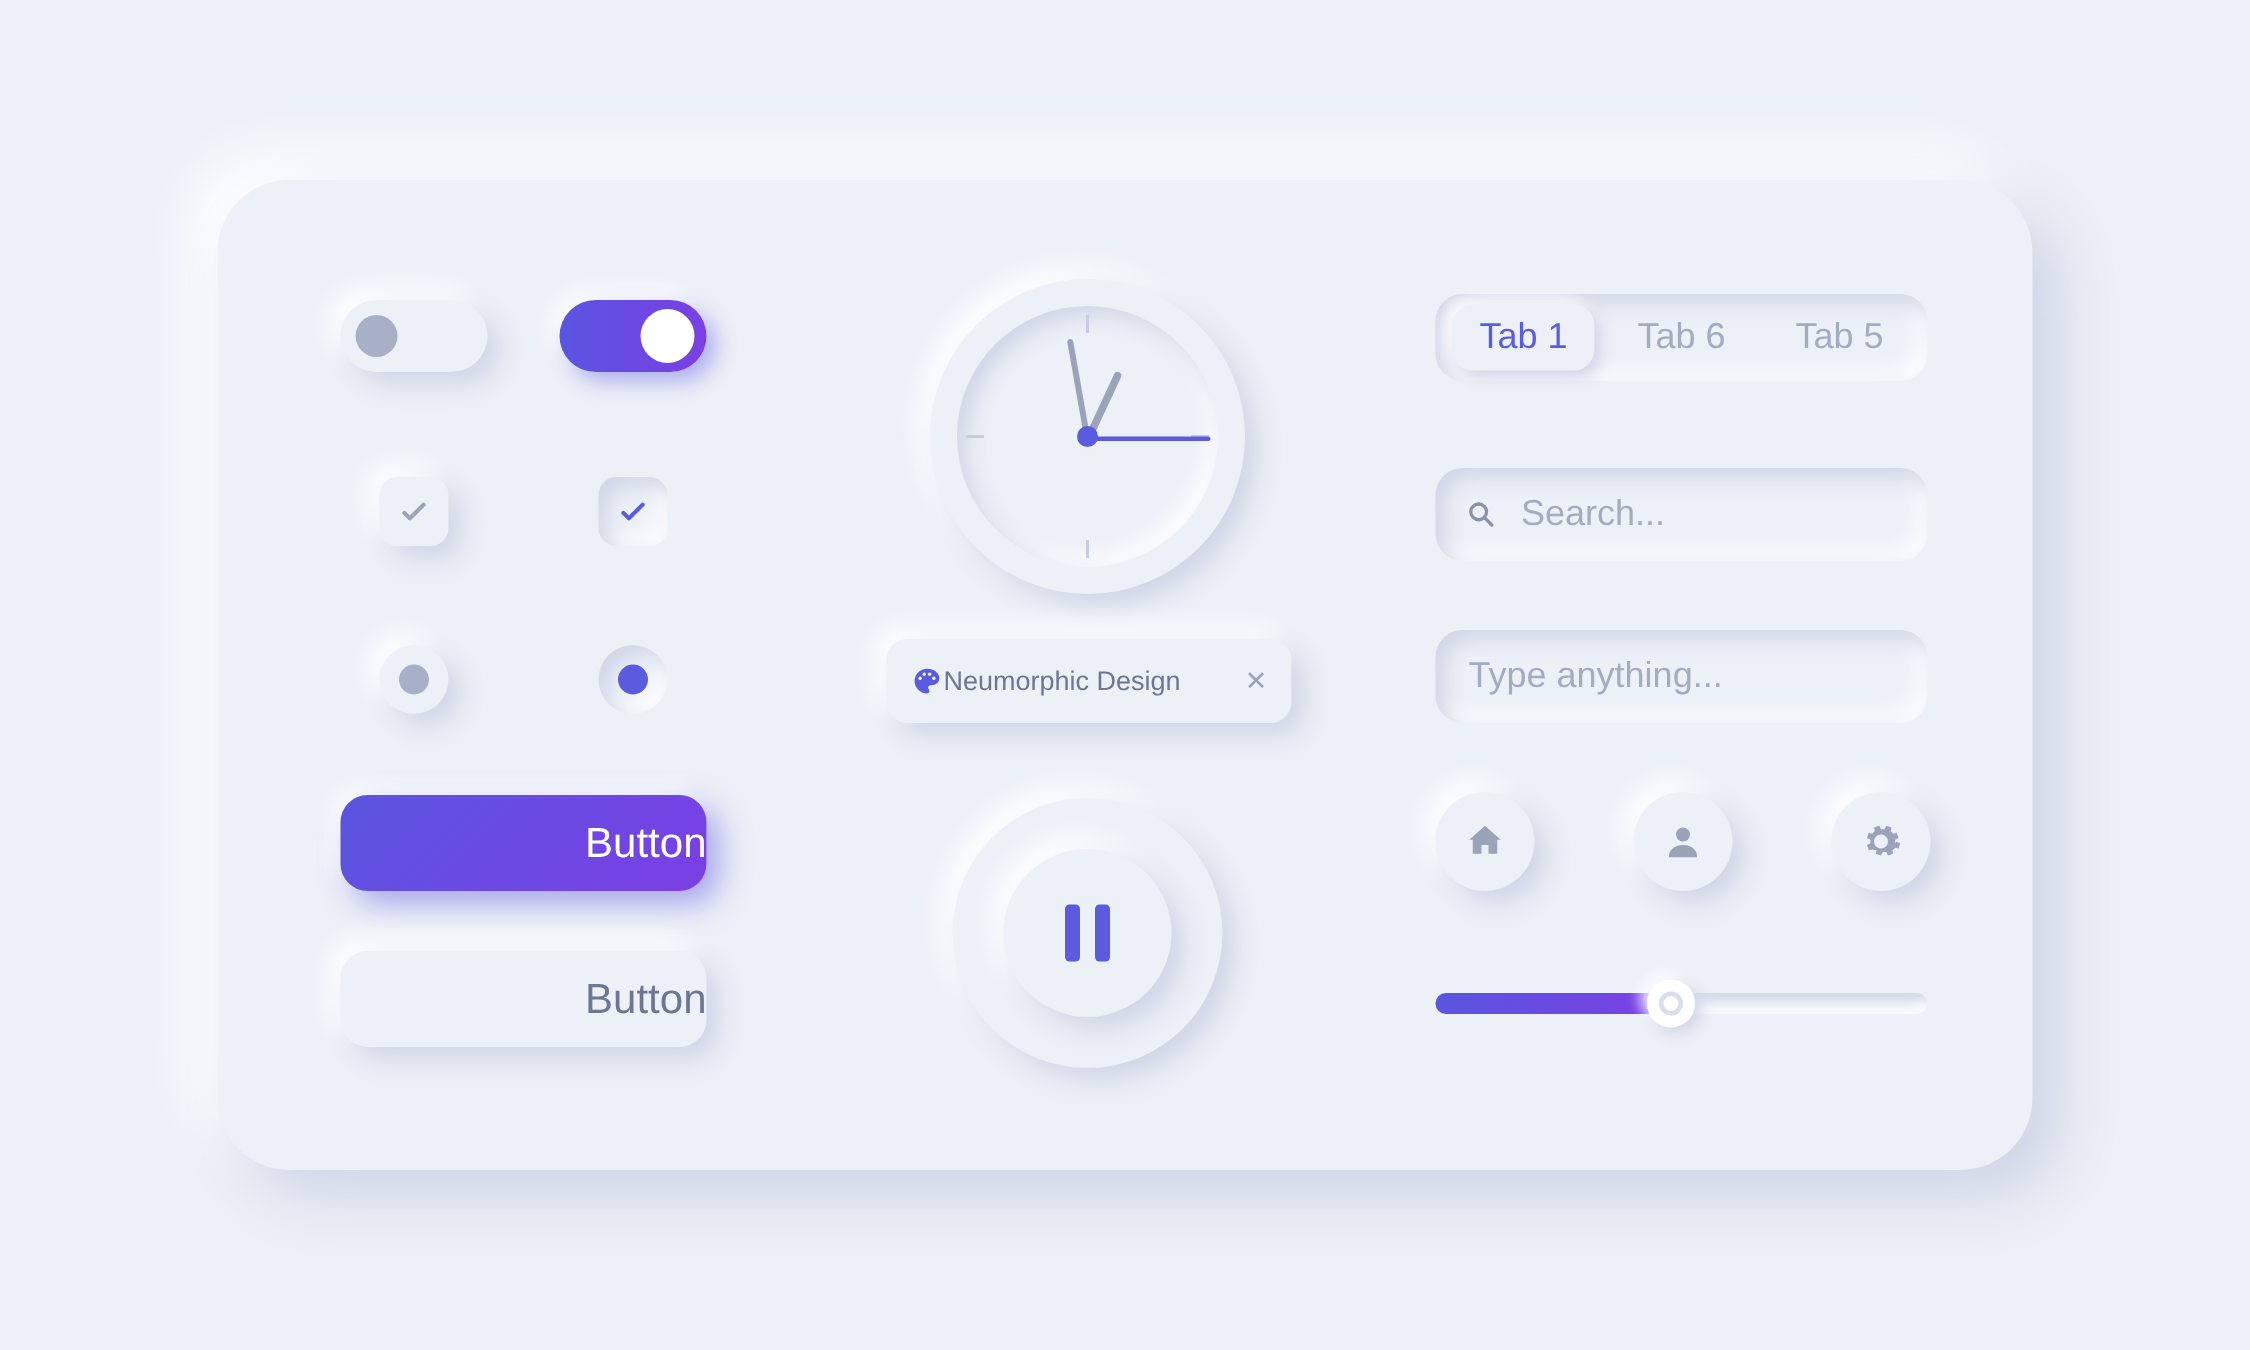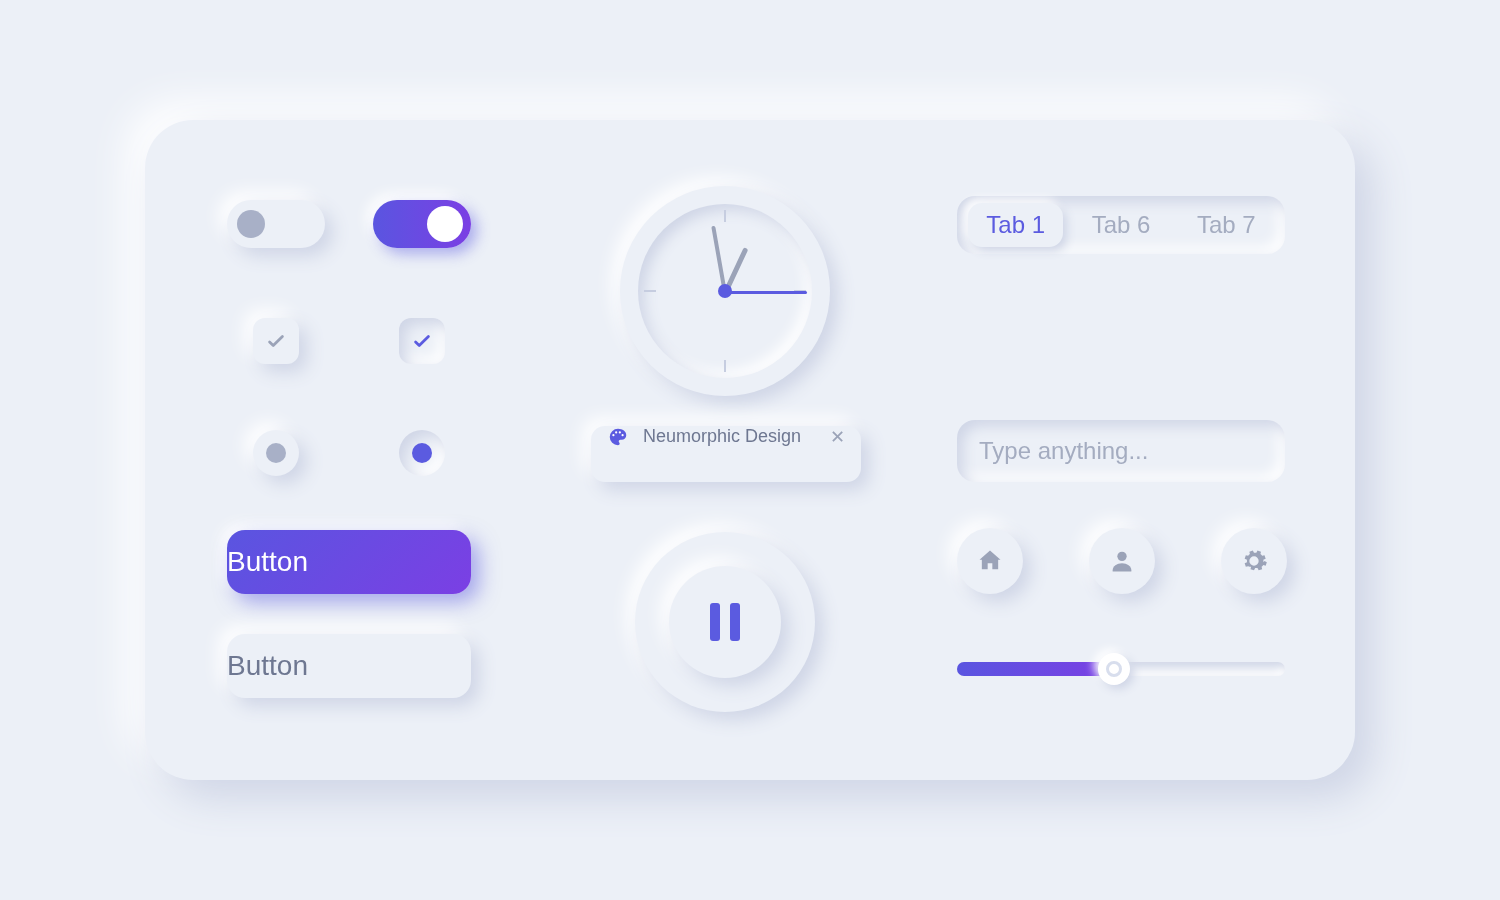--- a/index.html
+++ b/index.html
@@ -38,33 +38,33 @@
 
   
   .chk{width:46px;height:46px;border-radius:12px;display:flex;align-items:center;justify-content:center;}
   .chk svg{width:22px;height:22px;}
 
   
   .radio{width:46px;height:46px;border-radius:50%;display:flex;align-items:center;justify-content:center;}
   .radio .dot{width:20px;height:20px;border-radius:50%;}
 
   
-  .btn{width:244px;height:64px;border-radius:18px;display:flex;align-items:center;justify-content:flex-start;font-size:28px;}
+  .btn{width:244px;height:64px;border-radius:18px;display:flex;align-items:center;justify-content:flex-end;font-size:28px;}
   .btn.primary{background:linear-gradient(135deg,#5a55e0,#7b3fe4);color:#fff;box-shadow:8px 8px 20px rgba(91,91,224,.5),-6px -6px 14px var(--shadow-light);}
   .btn.secondary{color:var(--txt);}
 
   
   .clock-wrap{width:210px;height:210px;border-radius:50%;}
   .clock-face{position:absolute;inset:18px;border-radius:50%;background:var(--panel);box-shadow:inset 6px 6px 14px var(--shadow-dark),inset -6px -6px 14px var(--shadow-light);}
   .tick{position:absolute;background:#c6cde0;}
   .hand{position:absolute;left:50%;top:50%;transform-origin:left center;height:4px;border-radius:4px;}
   .center-dot{position:absolute;left:50%;top:50%;width:14px;height:14px;margin:-7px;border-radius:50%;background:var(--accent1);}
 
   
-  .chip{width:270px;height:56px;border-radius:14px;display:flex;gap:14px;padding:0 16px;font-size:18px;color:var(--txt);}
+  .chip{width:270px;height:56px;border-radius:14px;display:flex;align-items:center;padding:0 16px;font-size:18px;color:var(--txt);}
   .chip .x{margin-left:auto;color:#9ba3b8;font-size:18px;}
 
   
   .play-outer{width:180px;height:180px;border-radius:50%;display:flex;align-items:center;justify-content:center;}
   .play-inner{width:112px;height:112px;border-radius:50%;display:flex;align-items:center;justify-content:center;}
   .pause{display:flex;gap:10px;}
   .pause span{width:10px;height:38px;background:var(--accent1);border-radius:3px;}
 
   
   .tabs{width:328px;height:58px;border-radius:18px;display:flex;align-items:center;justify-content:space-around;font-size:24px;color:var(--txt-muted);padding:6px;}
@@ -153,23 +153,30 @@
       <div class="pause">
           <span></span>
           <span></span>
         </div>
     </div>
   </div>
 
   <div class="abs tabs inset" style="left:812px;top:76px">
     <div class="tab active"><span>Tab 1</span></div>
     <div class="tab"><span>Tab 6</span></div>
-    <div class="tab"><span>Tab 7</span></div>
-  </div>
-
+    <div class="tab"><span>Tab 5</span></div>
+  </div>
+
+  <div class="abs field inset" style="left:812px;top:192px">
+    <svg width="24" height="24" viewBox="0 0 24 24">
+        <circle cx="10" cy="10" r="6" fill="none" stroke="#8a92a8" stroke-width="2.5"></circle>
+        <line x1="15" y1="15" x2="20" y2="20" stroke="#8a92a8" stroke-width="2.5" stroke-linecap="round"></line>
+      </svg>
+    <input placeholder="Search..." style="">
+  </div>
 
   <div class="abs field inset" style="left:812px;top:300px">
     <input placeholder="Type anything..." style="">
   </div>
 
   <div class="abs icn raised" style="left:812px;top:408px">
     <svg viewBox="0 0 24 24">
         <path d="M12 3l9 8h-2v8h-5v-5h-4v5H5v-8H3z"></path>
       </svg>
   </div>

